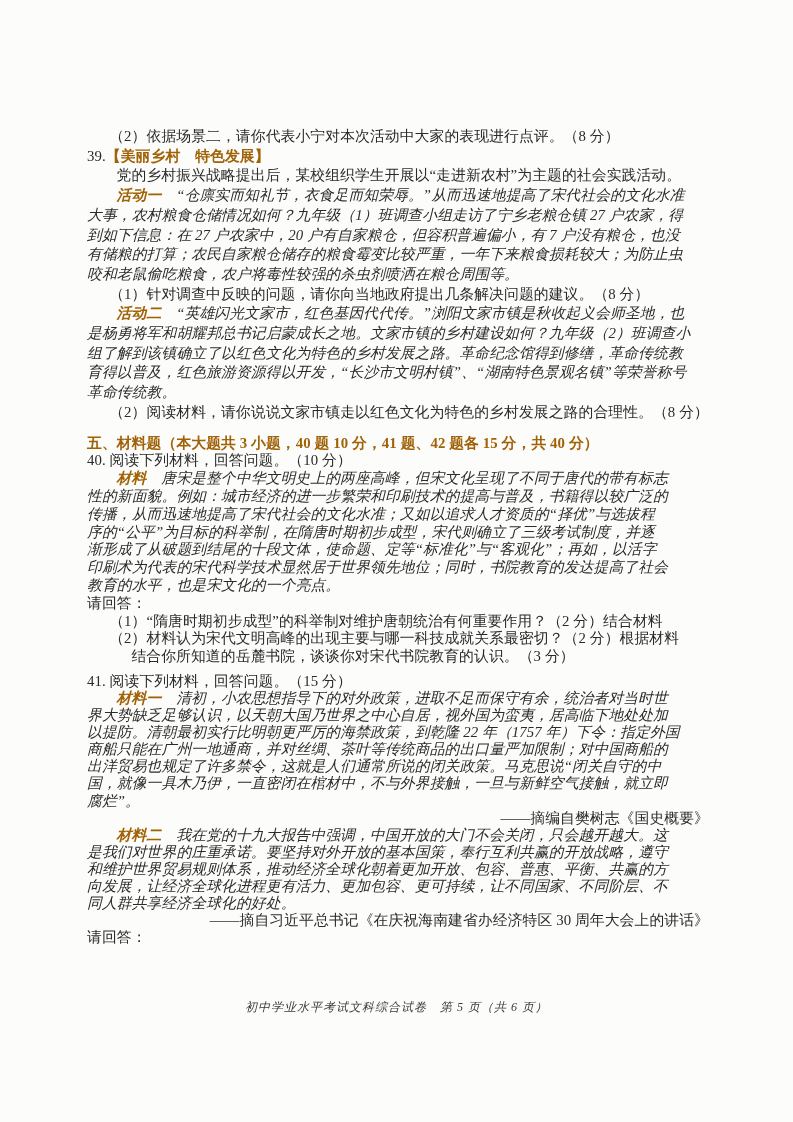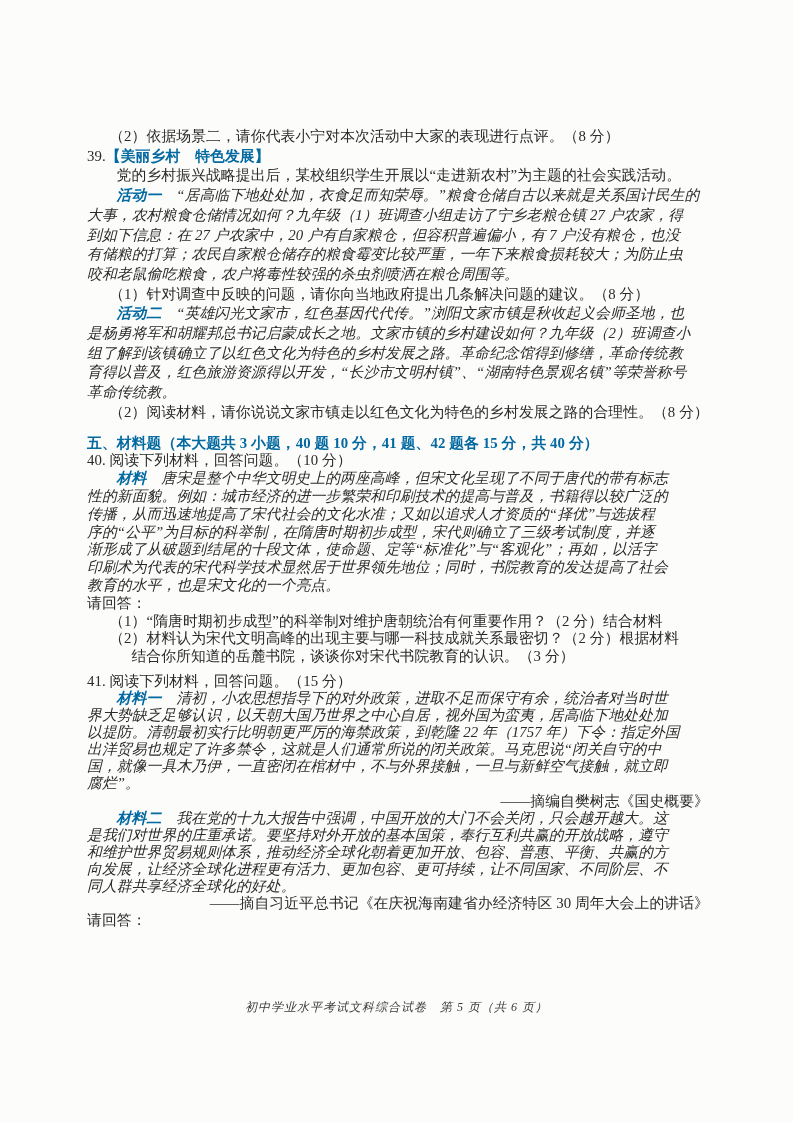--- a/index.html
+++ b/index.html
@@ -24,40 +24,40 @@
     font-size:14.8px;
     white-space:nowrap;
     letter-spacing:0.1px;
   }
   .bA { line-height:19.7px; }
   .bB { line-height:17.8px; }
   .bC { line-height:17.1px; }
   .right { text-align:right; }
   .song { font-style:normal;text-align:right; }
   .kai  { font-style:italic; }     
-  .b    { font-weight:bold; color:#0369a1; }
+  .b    { font-weight:bold; color:#a16207; }
   .footer {
     position:absolute;
     top:999px; left:0; width:100%;
     text-align:center;
     font-size:12px;
     font-style:italic;
     color:#3a3a3a;
     letter-spacing:1px;
   }
 </style>
 </head>
 <body>
 
 <div class="page">
   <div class="content">
       <div class="line bA" style="text-indent: 1.5em;"><span class="song">（2）依据场景二，请你代表小宁对本次活动中大家的表现进行点评。（8 分）</span></div>
       <div class="line bA"><span class="song">39.</span><span class="song b">【美丽乡村　特色发展】</span></div>
       <div class="line bA" style="text-indent: 2em;"><span class="song">党的乡村振兴战略提出后，某校组织学生开展以“走进新农村”为主题的社会实践活动。</span></div>
-      <div class="line bA" style="text-indent: 2em;"><span class="kai b">活动一</span><span class="kai">　“居高临下地处处加，衣食足而知荣辱。”粮食仓储自古以来就是关系国计民生的</span></div>
+      <div class="line bA" style="text-indent: 2em;"><span class="kai b">活动一</span><span class="kai">　“仓廪实而知礼节，衣食足而知荣辱。”从而迅速地提高了宋代社会的文化水准</span></div>
       <div class="line bA"><span class="kai">大事，农村粮食仓储情况如何？九年级（1）班调查小组走访了宁乡老粮仓镇 27 户农家，得</span></div>
       <div class="line bA"><span class="kai">到如下信息：在 27 户农家中，20 户有自家粮仓，但容积普遍偏小，有 7 户没有粮仓，也没</span></div>
       <div class="line bA"><span class="kai">有储粮的打算；农民自家粮仓储存的粮食霉变比较严重，一年下来粮食损耗较大；为防止虫</span></div>
       <div class="line bA"><span class="kai">咬和老鼠偷吃粮食，农户将毒性较强的杀虫剂喷洒在粮仓周围等。</span></div>
       <div class="line bA" style="text-indent: 1.5em;"><span class="song">（1）针对调查中反映的问题，请你向当地政府提出几条解决问题的建议。（8 分）</span></div>
       <div class="line bA" style="text-indent: 2em;"><span class="kai b">活动二</span><span class="kai">　“英雄闪光文家市，红色基因代代传。”浏阳文家市镇是秋收起义会师圣地，也</span></div>
       <div class="line bA"><span class="kai">是杨勇将军和胡耀邦总书记启蒙成长之地。文家市镇的乡村建设如何？九年级（2）班调查小</span></div>
       <div class="line bA"><span class="kai">组了解到该镇确立了以红色文化为特色的乡村发展之路。革命纪念馆得到修缮，革命传统教</span></div>
       <div class="line bA"><span class="kai">育得以普及，红色旅游资源得以开发，“长沙市文明村镇”、“湖南特色景观名镇”等荣誉称号</span></div>
       <div class="line bA"><span class="kai">革命传统教。</span></div>
@@ -72,20 +72,21 @@
       <div class="line bB"><span class="kai">印刷术为代表的宋代科学技术显然居于世界领先地位；同时，书院教育的发达提高了社会</span></div>
       <div class="line bB"><span class="kai">教育的水平，也是宋文化的一个亮点。</span></div>
       <div class="line bB"><span class="song">请回答：</span></div>
       <div class="line bB" style="text-indent: 1.5em;"><span class="song">（1）“隋唐时期初步成型”的科举制对维护唐朝统治有何重要作用？（2 分）结合材料</span></div>
       <div class="line bB" style="text-indent: 1.5em;"><span class="song">（2）材料认为宋代文明高峰的出现主要与哪一科技成就关系最密切？（2 分）根据材料</span></div>
       <div class="line bB" style="text-indent: 3em;"><span class="song">结合你所知道的岳麓书院，谈谈你对宋代书院教育的认识。（3 分）</span></div>
       <div class="line bC" style="margin-top: 7px;"><span class="song">41. 阅读下列材料，回答问题。（15 分）</span></div>
       <div class="line bC" style="text-indent: 2em;"><span class="kai b">材料一</span><span class="kai">　清初，小农思想指导下的对外政策，进取不足而保守有余，统治者对当时世</span></div>
       <div class="line bC"><span class="kai">界大势缺乏足够认识，以天朝大国乃世界之中心自居，视外国为蛮夷，居高临下地处处加</span></div>
       <div class="line bC"><span class="kai">以提防。清朝最初实行比明朝更严厉的海禁政策，到乾隆 22 年（1757 年）下令：指定外国</span></div>
+      <div class="line bC"><span class="kai">商船只能在广州一地通商，并对丝绸、茶叶等传统商品的出口量严加限制；对中国商船的</span></div>
       <div class="line bC"><span class="kai">出洋贸易也规定了许多禁令，这就是人们通常所说的闭关政策。马克思说“闭关自守的中</span></div>
       <div class="line bC"><span class="kai">国，就像一具木乃伊，一直密闭在棺材中，不与外界接触，一旦与新鲜空气接触，就立即</span></div>
       <div class="line bC"><span class="kai">腐烂”。</span></div>
       <div class="line bC right"><span class="song">——摘编自樊树志《国史概要》</span></div>
       <div class="line bC" style="text-indent: 2em;"><span class="kai b">材料二</span><span class="kai">　我在党的十九大报告中强调，中国开放的大门不会关闭，只会越开越大。这</span></div>
       <div class="line bC"><span class="kai">是我们对世界的庄重承诺。要坚持对外开放的基本国策，奉行互利共赢的开放战略，遵守</span></div>
       <div class="line bC"><span class="kai">和维护世界贸易规则体系，推动经济全球化朝着更加开放、包容、普惠、平衡、共赢的方</span></div>
       <div class="line bC"><span class="kai">向发展，让经济全球化进程更有活力、更加包容、更可持续，让不同国家、不同阶层、不</span></div>
       <div class="line bC"><span class="kai">同人群共享经济全球化的好处。</span></div>
       <div class="line bC right"><span class="song">——摘自习近平总书记《在庆祝海南建省办经济特区 30 周年大会上的讲话》</span></div>

